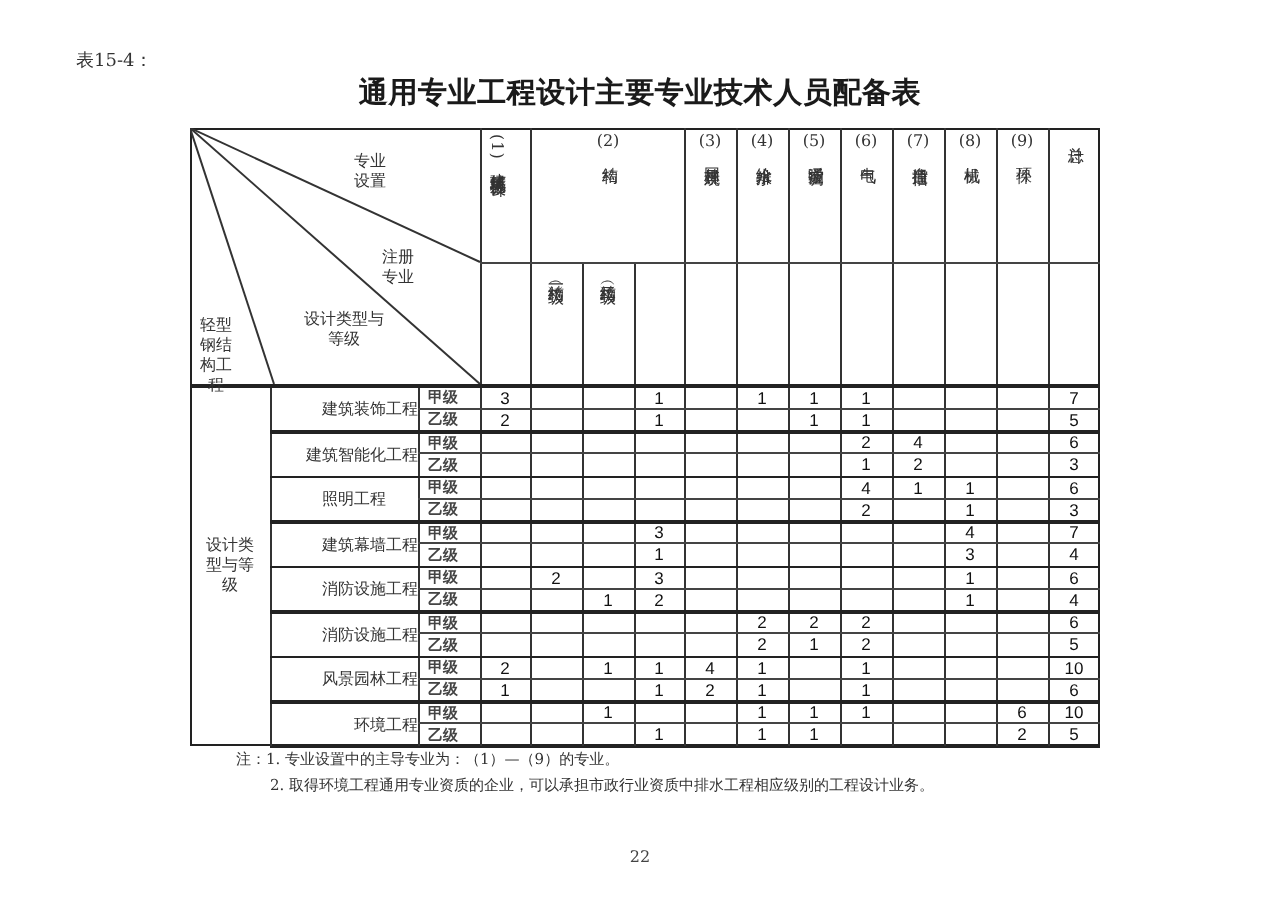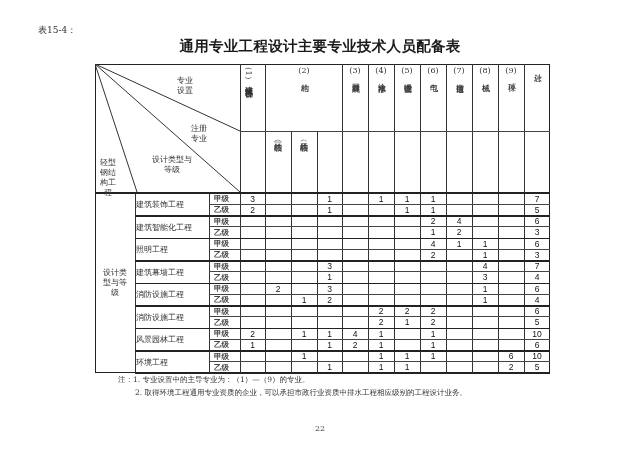--- a/index.html
+++ b/index.html
@@ -6,21 +6,21 @@
   body{width:640px;height:452px;position:relative;overflow:hidden;font-family:"DejaVu Serif","Liberation Serif",serif;color:#222;}
   .label{position:absolute;font-size:9px;color:#333;}
   .title{position:absolute;left:0;width:640px;top:37px;text-align:center;font-size:14.5px;font-weight:bold;color:#1a1a1a;font-family:"DejaVu Sans","Liberation Sans",sans-serif;letter-spacing:0.3px;}
   .tbl{position:absolute;left:95px;top:64px;width:455px;height:309px;border:1.4px solid #222;box-sizing:border-box;}
   .vl{position:absolute;background:#333;width:1px;}
   .hl{position:absolute;background:#444;height:1px;}
   .hlt{position:absolute;background:#222;height:1.6px;}
   .vtext{position:absolute;writing-mode:vertical-rl;font-size:8px;line-height:9px;color:#333;letter-spacing:0.5px;}
   .htext{position:absolute;font-size:8px;line-height:10px;color:#333;text-align:center;}
   .cell{position:absolute;font-family:"Liberation Sans","DejaVu Sans",sans-serif;font-size:8.5px;color:#111;text-align:center;height:10px;line-height:10px;}
-  .rowlbl{position:absolute;font-size:8px;color:#333;text-align:left;}
+  .rowlbl{position:absolute;font-size:8px;color:#333;text-align:right;}
   .grade{position:absolute;font-size:7.5px;color:#444;font-weight:bold;}
   .note{position:absolute;font-size:7.5px;color:#333;}
   .pagenum{position:absolute;left:0;width:640px;text-align:center;top:424px;font-size:8px;color:#444;}
   svg.diag{position:absolute;left:95px;top:64px;}
 </style>
 </head>
 <body>
 
 <div class="label" style="left:38px;top:24px;">表15-4：</div>
 <div class="title">通用专业工程设计主要专业技术人员配备表</div>
@@ -137,21 +137,21 @@
     <div class="cell" style="left: 342px; width: 26px; top: 227.25px;"></div>
     <div class="cell" style="left: 368px; width: 26px; top: 227.25px;"></div>
     <div class="cell" style="left: 394px; width: 26px; top: 227.25px;"></div>
     <div class="cell" style="left: 420px; width: 26px; top: 227.25px;">1</div>
     <div class="cell" style="left: 446px; width: 26px; top: 227.25px;">2</div>
     <div class="cell" style="left: 472px; width: 26px; top: 227.25px;"></div>
     <div class="cell" style="left: 498px; width: 26px; top: 227.25px;"></div>
     <div class="cell" style="left: 524px; width: 26px; top: 227.25px;">3</div>
     <div class="hl" style="left: 209px; top: 248.75px; width: 341px;"></div>
     <div class="grade" style="left: 214px; top: 239px;">甲级</div>
-    <div class="rowlbl" style="left: 136px; width: 73px; top: 244.25px;">照明工程</div>
+    <div class="rowlbl" style="left: 120px; width: 73px; top: 244.25px;">照明工程</div>
     <div class="cell" style="left: 240px; width: 25px; top: 238.5px;"></div>
     <div class="cell" style="left: 265px; width: 26px; top: 238.5px;"></div>
     <div class="cell" style="left: 291px; width: 26px; top: 238.5px;"></div>
     <div class="cell" style="left: 317px; width: 25px; top: 238.5px;"></div>
     <div class="cell" style="left: 342px; width: 26px; top: 238.5px;"></div>
     <div class="cell" style="left: 368px; width: 26px; top: 238.5px;"></div>
     <div class="cell" style="left: 394px; width: 26px; top: 238.5px;"></div>
     <div class="cell" style="left: 420px; width: 26px; top: 238.5px;">4</div>
     <div class="cell" style="left: 446px; width: 26px; top: 238.5px;">1</div>
     <div class="cell" style="left: 472px; width: 26px; top: 238.5px;">1</div>

